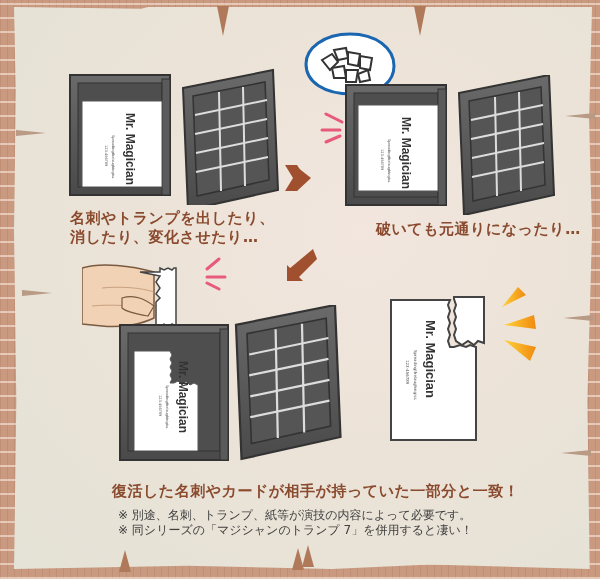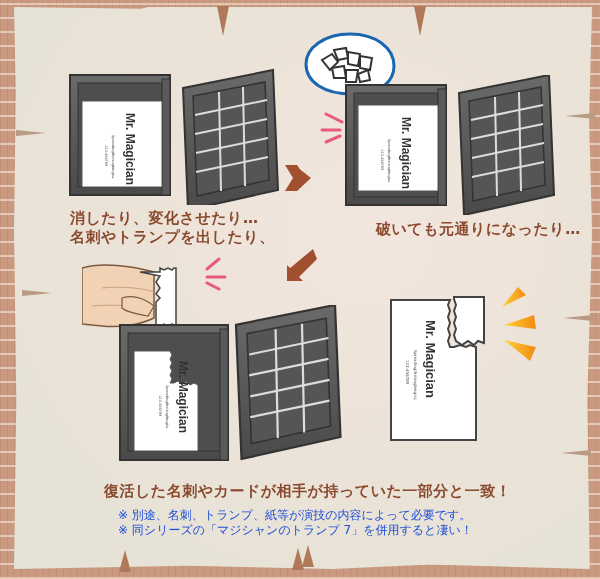--- a/index.html
+++ b/index.html
@@ -15,21 +15,21 @@
       position: absolute; left: 14px; top: 7px; width: 578px; height: 562px;
       background: radial-gradient(ellipse at 60% 40%, #f2e6de 0%, #ece3d8 45%, #e4e2d6 100%);
       clip-path: polygon(0 0, 22% 0.3%, 23.2% 0, 77% 0, 80.5% 0, 81.8% 0, 100% 0, 99.5% 20%, 100% 40%, 99.2% 70%, 99.6% 100%, 72% 99.2%, 55% 100%, 30% 99.4%, 0 100%, 0.4% 70%, 0 40%, 0.3% 15%);
     }
     .tear { position: absolute; width: 0; height: 0; }
     .tear.down { border-left: 6px solid transparent; border-right: 6px solid transparent; border-top: 30px solid #b07a5a; }
     .tear.up { border-left: 6px solid transparent; border-right: 6px solid transparent; border-bottom: 22px solid #b07a5a; }
     .tear.right { border-top: 3px solid transparent; border-bottom: 3px solid transparent; border-left: 30px solid #b89a85; }
     .tear.left { border-top: 3px solid transparent; border-bottom: 3px solid transparent; border-right: 30px solid #b89a85; }
     .caption { position: absolute; color: #8a4a2e; font-weight: bold; font-size: 15px; line-height: 19px; letter-spacing: 0.5px; }
-    .note { position: absolute; color: #1d4ed8; font-size: 12px; line-height: 15px; }
+    .note { position: absolute; color: #404040; font-size: 12px; line-height: 15px; }
     .box { position: absolute; }
     .arrow { position: absolute; }
     .card-text { font-family: "Liberation Sans", sans-serif; font-weight: bold; fill: #333; }
   </style>
 </head>
 <body>
 
 <div class="brick"></div>
 <div class="paper"></div>
 
@@ -79,22 +79,22 @@
   <text font-size="3.5" fill="#555" transform="translate(39,80) rotate(90)">123-456789</text>
   <use href="#lid" x="117" y="5"></use>
 </svg>
 
 <svg class="arrow" style="left:283px;top:163px" width="36" height="32">
   <polygon points="2,2 14,2 22,14 14,28 2,28 10,15" fill="#a0502f"></polygon>
   <polygon points="14,4 28,15 14,28" fill="#a0502f"></polygon>
 </svg>
 
 <div class="caption" style="left:70px;top:209px">
+  <div>名刺やトランプを出したり、</div>
   <div>消したり、変化させたり…</div>
-  <div>名刺やトランプを出したり、</div>
 </div>
 
 <svg class="box" style="left:302px;top:30px" width="96" height="80">
   <path d="M48,4 C74,4 92,18 92,36 C92,52 78,62 60,64 L68,78 L50,64 C22,64 4,52 4,34 C4,18 22,4 48,4 Z" fill="#fff" stroke="#1a66b0" stroke-width="3"></path>
   <g fill="#fff" stroke="#333" stroke-width="2">
     <polygon points="20,30 30,24 36,32 28,40"></polygon>
     <polygon points="32,20 44,18 46,28 36,30"></polygon>
     <polygon points="46,22 58,24 56,36 46,34"></polygon>
     <polygon points="58,26 70,28 68,40 58,38"></polygon>
     <polygon points="30,38 42,36 44,48 32,48"></polygon>
@@ -165,16 +165,16 @@
   <text font-size="4" fill="#555" transform="translate(26,55) rotate(90)">Spreadingthelaughingiss</text>
   <text font-size="4" fill="#555" transform="translate(18,65) rotate(90)">123-456789</text>
 </svg>
 
 <svg class="box" style="left:500px;top:285px" width="60" height="80">
   <polygon points="2,22 18,2 26,10" fill="url(#sparkg)"></polygon>
   <polygon points="4,40 34,30 36,44" fill="url(#sparkg)"></polygon>
   <polygon points="4,55 36,62 30,76" fill="url(#sparkg)"></polygon>
 </svg>
 
-<div class="caption" style="left:104px;top:482px">復活した名刺やカードが相手が持っていた一部分と一致！</div>
+<div class="caption" style="left:112px;top:482px">復活した名刺やカードが相手が持っていた一部分と一致！</div>
 
 <div class="note" style="left:118px;top:508px">※ 別途、名刺、トランプ、紙等が演技の内容によって必要です。</div>
 <div class="note" style="left:118px;top:523px">※ 同シリーズの「マジシャンのトランプ 7」を併用すると凄い！</div>
 
 </body></html>

